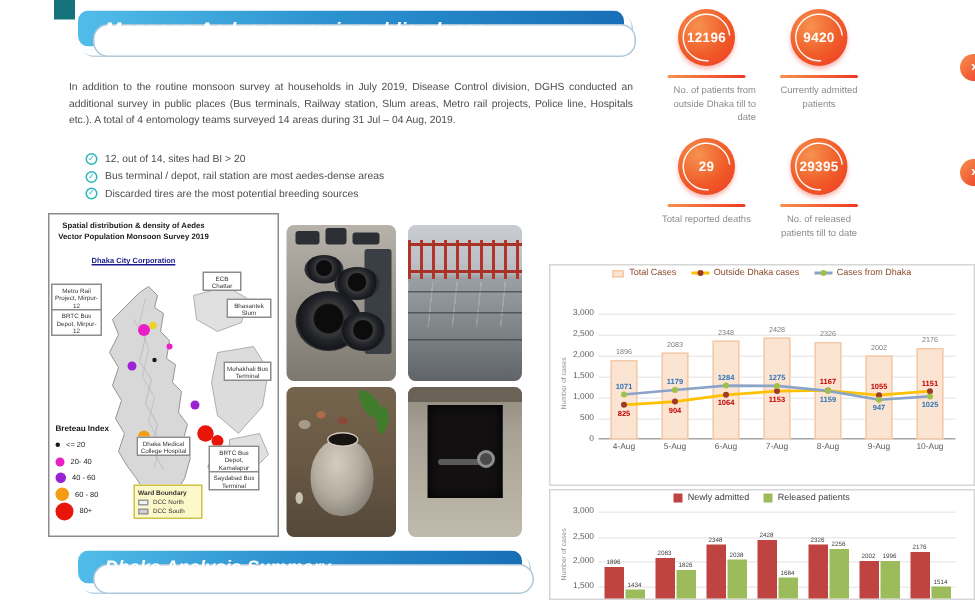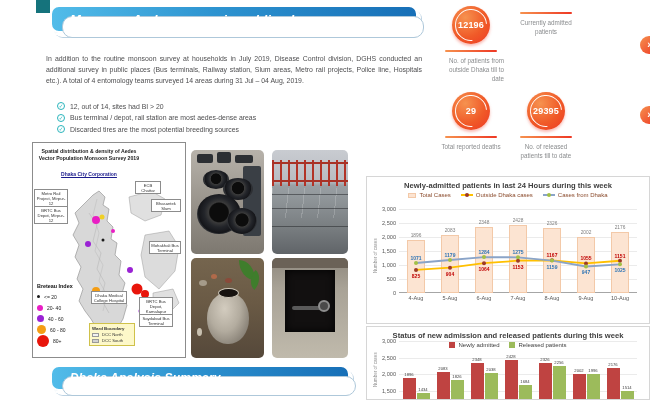--- a/index.html
+++ b/index.html
@@ -149,20 +149,23 @@
 
 <div id="stats-root">
     <div class="stat-cell" style="left: 438px; top: 6px; text-align: right;">
       <div class="stat-circle">
         <div class="stat-value">12196</div>
       </div>
       <div class="stat-divider"></div>
       <div class="stat-label">No. of patients from outside Dhaka till to date</div>
     </div>
     <div class="stat-cell" style="left: 513px; top: 6px;">
+      <div class="stat-circle">
+        <div class="stat-value">9420</div>
+      </div>
       <div class="stat-divider"></div>
       <div class="stat-label">Currently admitted patients</div>
     </div>
     <div class="stat-cell" style="left: 438px; top: 92px;">
       <div class="stat-circle">
         <div class="stat-value">29</div>
       </div>
       <div class="stat-divider"></div>
       <div class="stat-label">Total reported deaths</div>
     </div>
@@ -274,21 +277,20 @@
   <div class="pot-mouth"></div>
 </div>
 <div class="photo" id="photo-pit">
   <div class="pit-beam"></div>
   <div class="pit-hole"></div>
   <div class="pipe" style="left:20px;top:48px;width:36px;"></div>
   <div class="valve" style="left:46px;top:42px;"></div>
 </div>
 
 <div class="chart-panel" id="chart1">
-  <div class="chart-title">Newly-admitted patients in last 24 Hours during this week</div>
   <div class="chart-legend" id="c1-legend">
       <span class="legend-item">
         <span class="legend-swatch" style="background: rgb(252, 228, 210); border: 0.5px solid rgb(243, 201, 168);"></span>
         <span>Total Cases</span>
       </span>
       <span class="legend-item">
         <span class="legend-line" style="background: rgb(255, 192, 0);">
           <i style="background: rgb(158, 58, 38);"></i>
         </span>
         <span>Outside  Dhaka cases</span>
@@ -366,21 +368,20 @@
       <div class="pt-label" style="left: 51px; top: 42.988px; color: rgb(46, 116, 181);">1179</div>
       <div class="pt-label" style="left: 85px; top: 40.048px; color: rgb(46, 116, 181);">1284</div>
       <div class="pt-label" style="left: 119px; top: 40.3px; color: rgb(46, 116, 181);">1275</div>
       <div class="pt-label" style="left: 153px; top: 54.548px; color: rgb(46, 116, 181);">1159</div>
       <div class="pt-label" style="left: 187px; top: 60.484px; color: rgb(46, 116, 181);">947</div>
       <div class="pt-label" style="left: 221px; top: 58.3px; color: rgb(46, 116, 181);">1025</div>
     </div>
 </div>
 
 <div class="chart-panel" id="chart2">
-  <div class="chart-title">Status of new admission and released patients during this week</div>
   <div class="chart-legend" id="c2-legend">
       <span class="legend-item" style="color: rgb(64, 64, 64);">
         <span class="legend-swatch" style="background: rgb(191, 67, 65); width: 6px; height: 6px;"></span>
         <span>Newly admitted</span>
       </span>
       <span class="legend-item" style="color: rgb(64, 64, 64);">
         <span class="legend-swatch" style="background: rgb(156, 187, 91); width: 6px; height: 6px;"></span>
         <span>Released patients</span>
       </span>
     </div>

